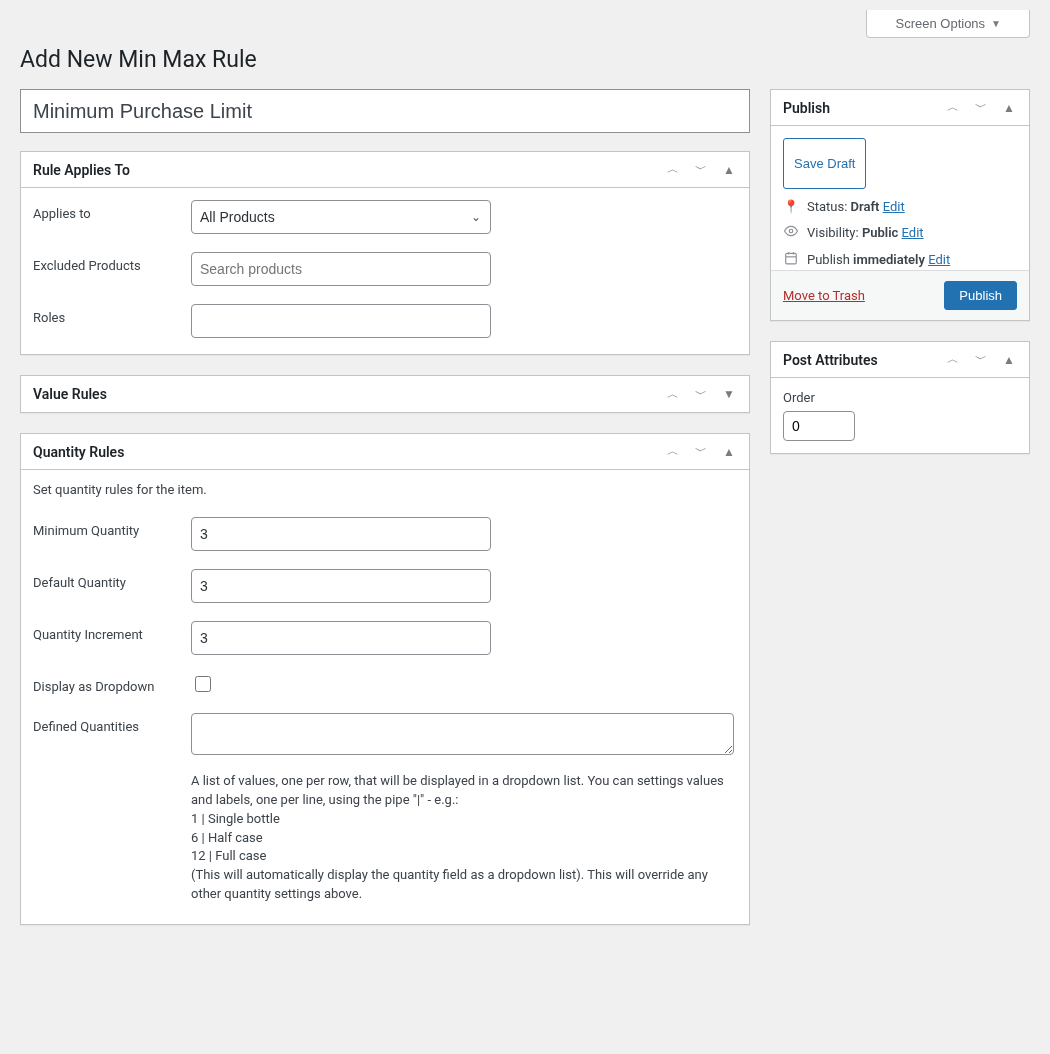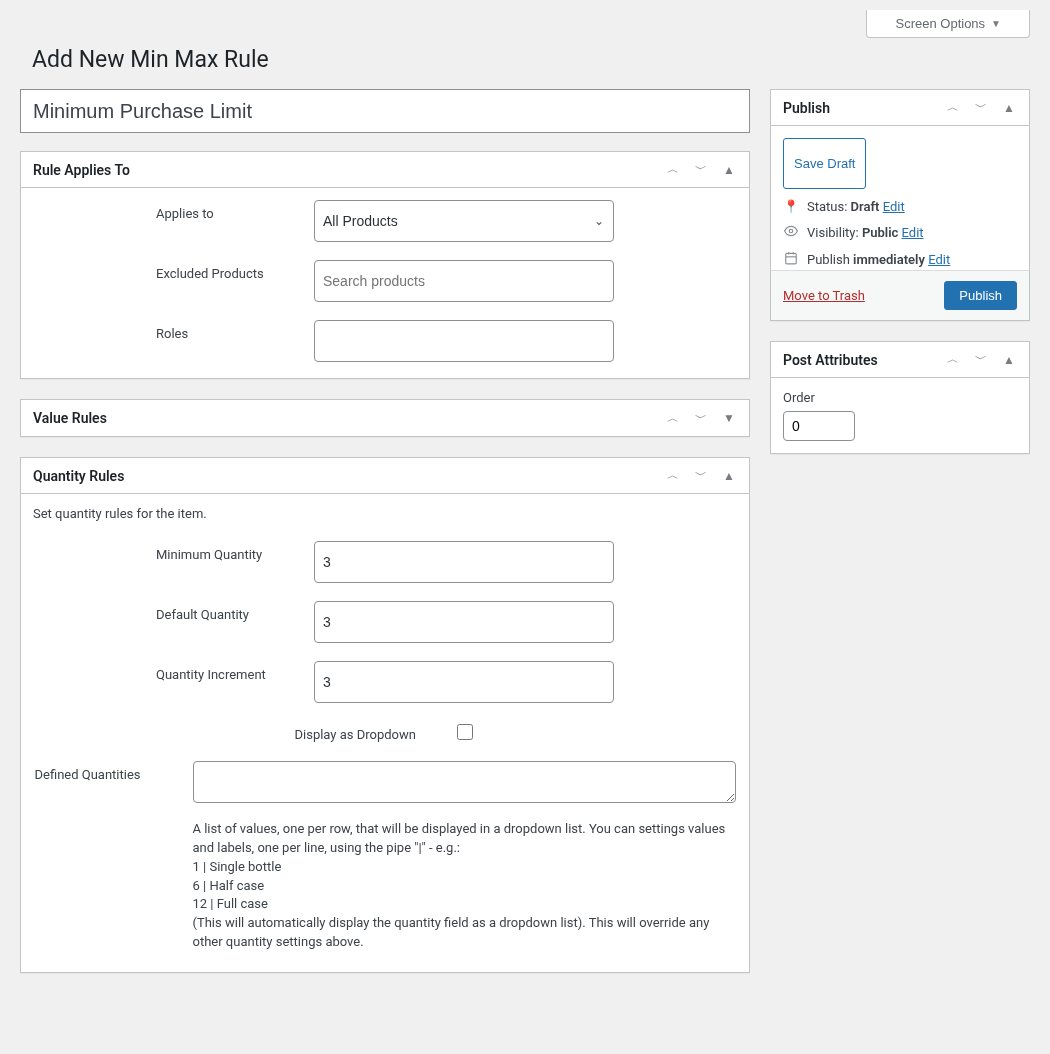--- a/index.html
+++ b/index.html
@@ -12,21 +12,21 @@
   }
   .wrap { padding: 10px 20px 20px 20px; width: 1050px; }
   .screen-options-row { display:flex; justify-content:flex-end; }
   .screen-options-btn {
     background:#fff; border:1px solid #c3c4c7; border-top:none;
     border-bottom-left-radius:4px; border-bottom-right-radius:4px;
     padding:6px 28px; font-size:13px; color:#646970; cursor:pointer;
     display:inline-flex; align-items:center; gap:6px;
   }
   .screen-options-btn .tri { font-size:10px; color:#787c82; }
-  h1.page-title { font-size:23px; font-weight:400; color:#1d2327; margin:8px 0 16px 12px; }
+  h1.page-title { font-size:23px; font-weight:400; color:#1d2327; margin:8px 0 16px 0; }
   .columns { display:flex; gap:20px; align-items:flex-start; }
   .col-main { flex: 1 1 auto; min-width:0; }
   .col-side { flex: 0 0 260px; }
   .title-input {
     width:100%; font-size:20px; padding:8px 12px; line-height:1.3;
     background:#fff; border:1px solid #8c8f94; border-radius:0;
     color:#3c434a; outline:none; margin-bottom:18px;
   }
   .postbox {
     background:#fff; border:1px solid #c3c4c7; box-shadow:0 1px 1px rgba(0,0,0,.04);
@@ -39,28 +39,28 @@
   }
   .postbox-header h2 { font-size:14px; font-weight:600; margin:0; color:#1d2327; }
   .postbox-actions { display:flex; gap:0; }
   .postbox-actions button {
     background:none; border:none; width:28px; height:28px; cursor:pointer;
     color:#787c82; display:flex; align-items:center; justify-content:center;
     font-size:12px;
   }
   .inside { padding:12px; }
   .desc { color:#3c434a; margin:0 0 20px 0; }
-  .form-row { display:flex; align-items:flex-start; margin-bottom:18px;justify-content:center; }
+  .form-row { display:flex; align-items:flex-start; margin-bottom:18px; }
   .form-row .label-col { width:158px; padding-top:6px; color:#3c434a; }
   .form-row .field-col { }
   .text-input, .select-input {
     border:1px solid #8c8f94; border-radius:4px; background:#fff;
     font-size:14px; padding:6px 8px; color:#2c3338;
   }
-  .w300 { width:300px; height:42px; }
+  .w300 { width:300px; height:34px; }
   .select-wrap { position:relative; display:inline-block; }
   .select-input { appearance:none; -webkit-appearance:none; padding-right:28px; }
   .select-chevron { position:absolute; right:10px; top:50%; transform:translateY(-50%); pointer-events:none; color:#50575e; font-size:12px; }
   .textarea-input {
     border:1px solid #8c8f94; border-radius:4px; background:#fff;
     font-size:14px; padding:6px 8px; width:543px; height:42px; resize:both;
   }
   .help-text { color:#3c434a; margin-top:14px; max-width:543px; line-height:1.45; }
   .checkbox-input { width:16px; height:16px; border:1px solid #8c8f94; border-radius:4px; cursor:pointer; }
 

